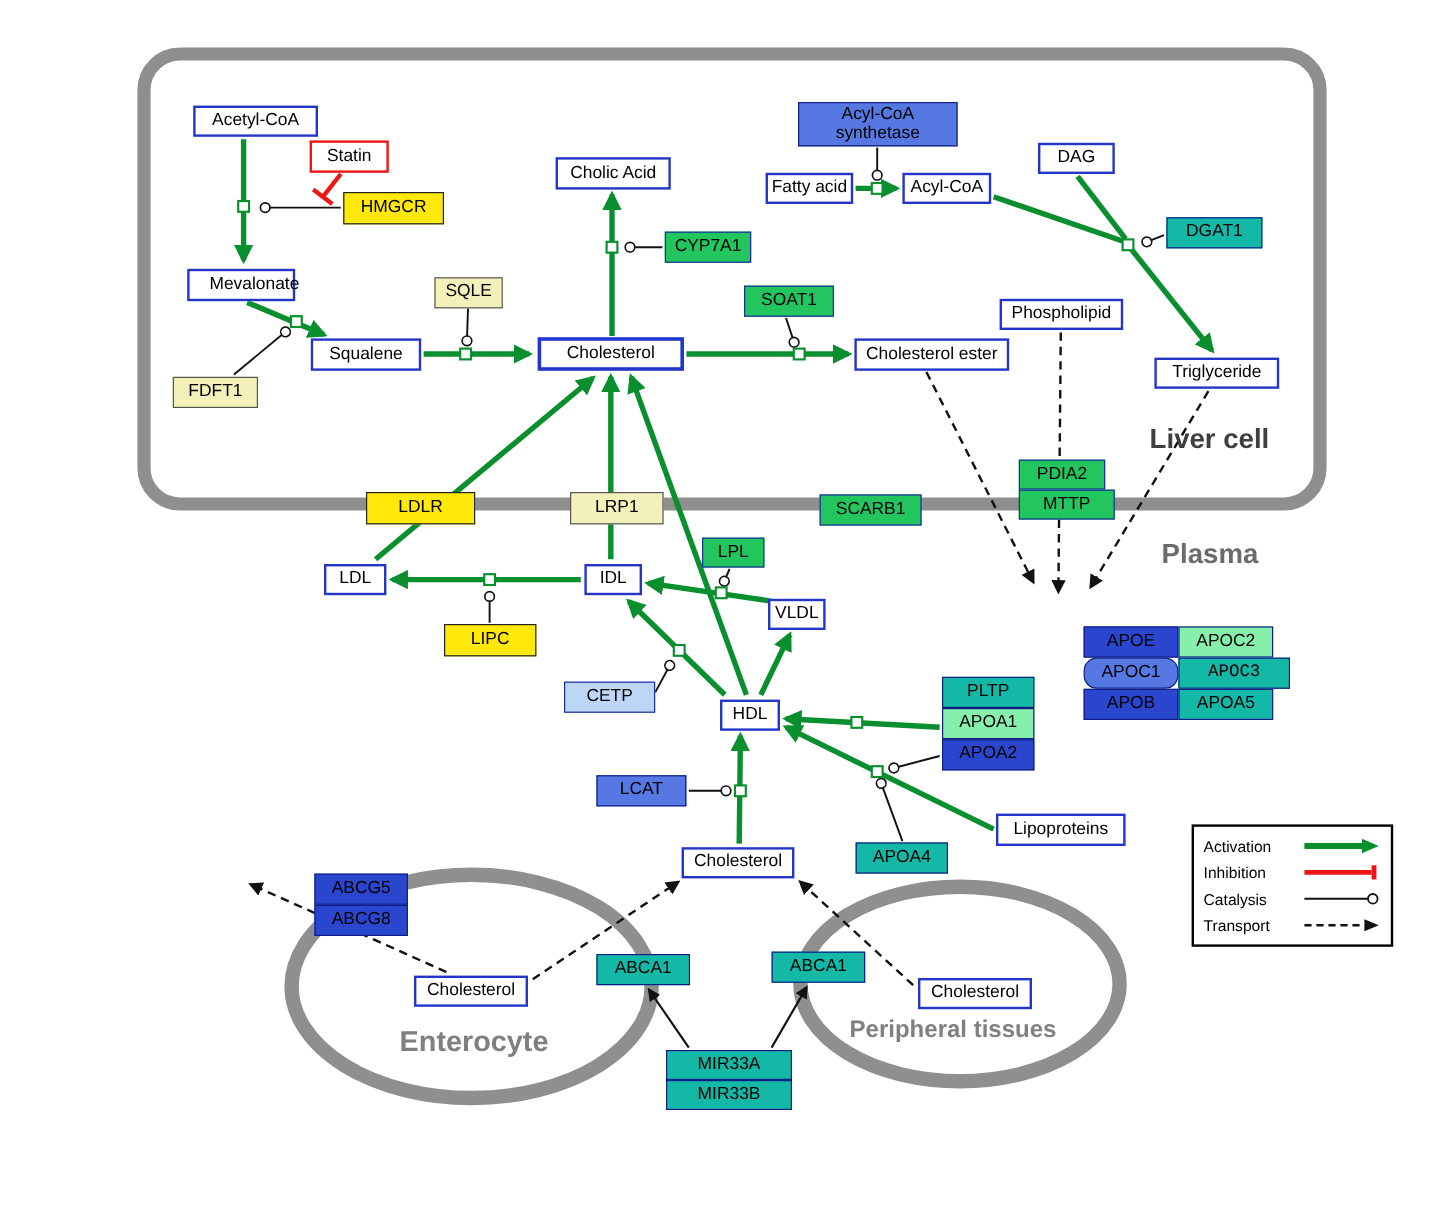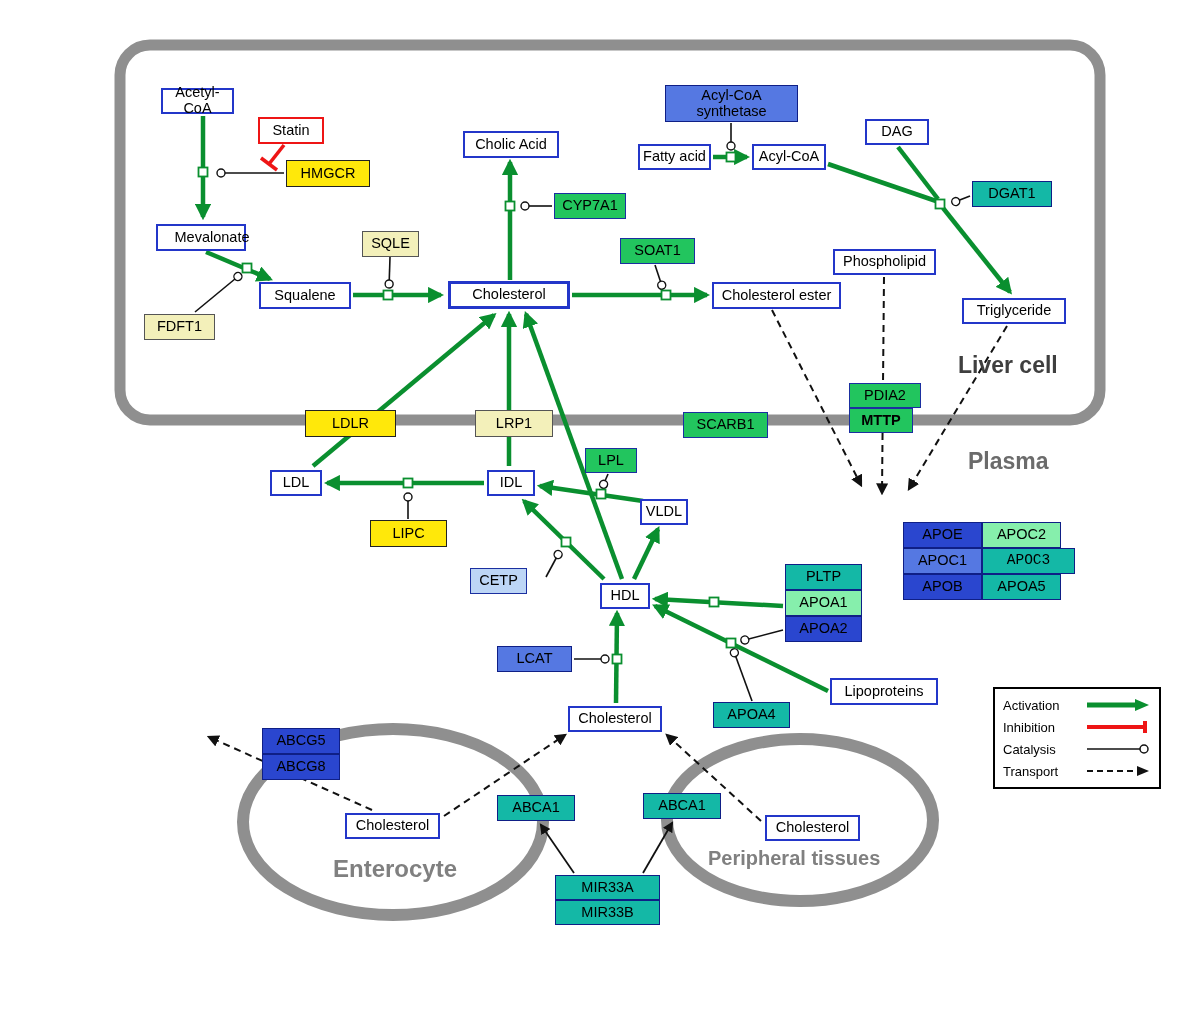--- a/index.html
+++ b/index.html
@@ -130,62 +130,62 @@
       <rect x="726.5" y="638.5" width="9" height="9"></rect>
       <rect x="612.5" y="654.5" width="9" height="9"></rect>
     </g>
   </svg>
 
   <div id="lbl-liver" class="region-label">Liver cell</div>
   <div id="lbl-plasma" class="region-label">Plasma</div>
   <div id="lbl-entero" class="region-label">Enterocyte</div>
   <div id="lbl-periph" class="region-label">Peripheral tissues</div>
 
-  <div class="node bw" style="left:161px;top:88px;width:73px;height:26px;">Acetyl-CoA</div>
+  <div class="node bw" style="left:161px;top:88px;width:104px;height:26px;">Acetyl-CoA</div>
   <div class="node red" style="left:258px;top:117px;width:66px;height:27px;">Statin</div>
   <div class="node yel" style="left:286px;top:160px;width:84px;height:27px;">HMGCR</div>
   <div class="node bw" style="left:156px;top:224px;width:90px;height:27px;padding-left:24px;">Mevalonate</div>
   <div class="node pyel" style="left:144px;top:314px;width:71px;height:26px;">FDFT1</div>
   <div class="node bw" style="left:259px;top:282px;width:92px;height:27px;">Squalene</div>
   <div class="node pyel" style="left:362px;top:231px;width:57px;height:26px;">SQLE</div>
   <div class="node bw3" style="left:448px;top:281px;width:122px;height:28px;">Cholesterol</div>
   <div class="node bw" style="left:463px;top:131px;width:96px;height:27px;">Cholic Acid</div>
   <div class="node lb" style="left:554px;top:193px;width:72px;height:26px;">CYP7A1</div>
   <div class="node lb" style="left:620px;top:238px;width:75px;height:26px;">SOAT1</div>
   <div class="node bw" style="left:712px;top:282px;width:129px;height:27px;">Cholesterol ester</div>
   <div class="node mb" style="left:665px;top:85px;width:133px;height:37px;">Acyl-CoA synthetase</div>
   <div class="node bw" style="left:638px;top:144px;width:73px;height:26px;">Fatty acid</div>
   <div class="node bw" style="left:752px;top:144px;width:74px;height:26px;">Acyl-CoA</div>
   <div class="node bw" style="left:865px;top:119px;width:64px;height:26px;">DAG</div>
   <div class="node b3" style="left:972px;top:181px;width:80px;height:26px;">DGAT1</div>
   <div class="node bw" style="left:833px;top:249px;width:103px;height:26px;">Phospholipid</div>
   <div class="node bw" style="left:962px;top:298px;width:104px;height:26px;">Triglyceride</div>
   <div class="node lb" style="left:849px;top:383px;width:72px;height:25px;">PDIA2</div>
-  <div class="node lb" style="left:849px;top:408px;width:64px;height:25px;font-weight:bold;">MTTP</div>
+  <div class="node lb" style="left:849px;top:408px;width:80px;height:25px;">MTTP</div>
 
   <div class="node yel" style="left:305px;top:410px;width:91px;height:27px;">LDLR</div>
   <div class="node pyel" style="left:475px;top:410px;width:78px;height:27px;">LRP1</div>
   <div class="node lb" style="left:683px;top:412px;width:85px;height:26px;">SCARB1</div>
 
   <div class="node bw" style="left:270px;top:470px;width:52px;height:26px;">LDL</div>
   <div class="node bw" style="left:487px;top:470px;width:48px;height:26px;">IDL</div>
   <div class="node lb" style="left:585px;top:448px;width:52px;height:25px;">LPL</div>
   <div class="node bw" style="left:640px;top:499px;width:48px;height:26px;">VLDL</div>
   <div class="node yel" style="left:370px;top:520px;width:77px;height:27px;">LIPC</div>
-  <div class="node lb2" style="left:470px;top:568px;width:57px;height:26px;">CETP</div>
+  <div class="node lb2" style="left:470px;top:568px;width:76px;height:26px;">CETP</div>
   <div class="node bw" style="left:600px;top:583px;width:50px;height:26px;">HDL</div>
   <div class="node mb" style="left:497px;top:646px;width:75px;height:26px;">LCAT</div>
   <div class="node b3" style="left:785px;top:564px;width:77px;height:26px;">PLTP</div>
   <div class="node xb" style="left:785px;top:590px;width:77px;height:26px;">APOA1</div>
   <div class="node db" style="left:785px;top:616px;width:77px;height:26px;">APOA2</div>
   <div class="node b3" style="left:713px;top:702px;width:77px;height:26px;">APOA4</div>
   <div class="node bw" style="left:830px;top:678px;width:108px;height:27px;">Lipoproteins</div>
   <div class="node db" style="left:903px;top:522px;width:79px;height:26px;">APOE</div>
   <div class="node xb" style="left:982px;top:522px;width:79px;height:26px;">APOC2</div>
-  <div class="node mb" style="left:903px;top:548px;width:79px;height:26px;">APOC1</div>
+  <div class="node mb" style="left:903px;top:548px;width:79px;height:26px;border-radius:11px;">APOC1</div>
   <div class="node b3" style="left:982px;top:548px;width:93px;height:26px;font-family:Liberation Mono, monospace;">APOC3</div>
   <div class="node db" style="left:903px;top:574px;width:79px;height:26px;">APOB</div>
   <div class="node b3" style="left:982px;top:574px;width:79px;height:26px;">APOA5</div>
   <div class="node bw" style="left:568px;top:706px;width:94px;height:26px;">Cholesterol</div>
 
   <div class="node db" style="left:262px;top:728px;width:78px;height:26px;">ABCG5</div>
   <div class="node db" style="left:262px;top:754px;width:78px;height:26px;">ABCG8</div>
   <div class="node bw" style="left:345px;top:813px;width:95px;height:26px;">Cholesterol</div>
   <div class="node b3" style="left:497px;top:795px;width:78px;height:26px;">ABCA1</div>
   <div class="node b3" style="left:643px;top:793px;width:78px;height:26px;">ABCA1</div>

